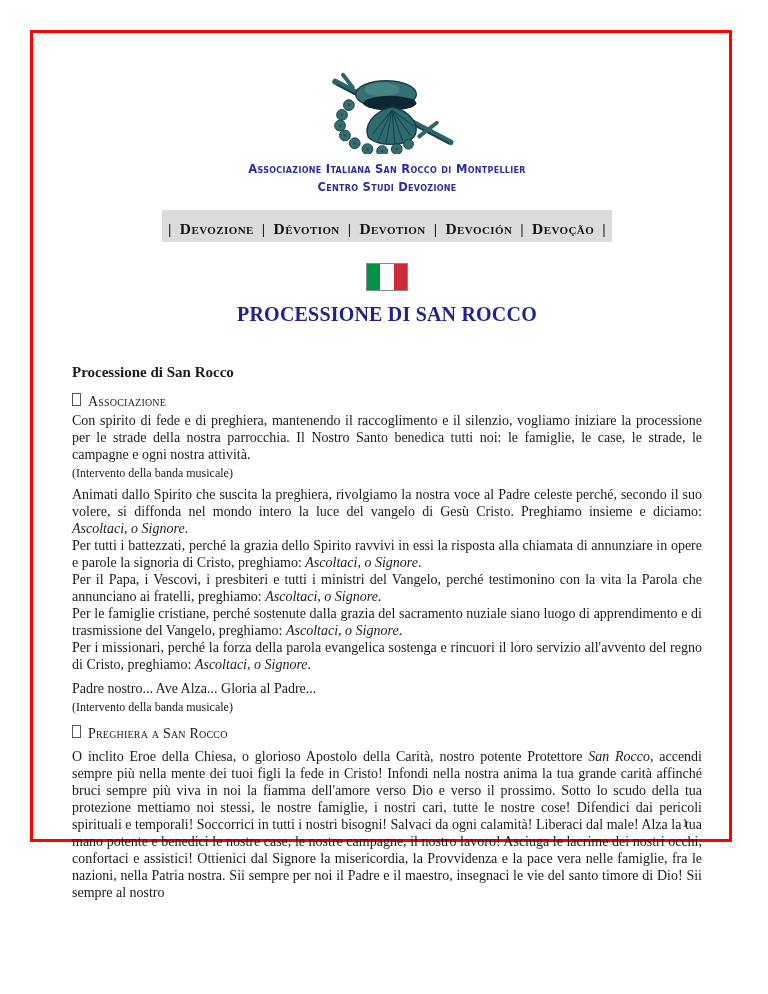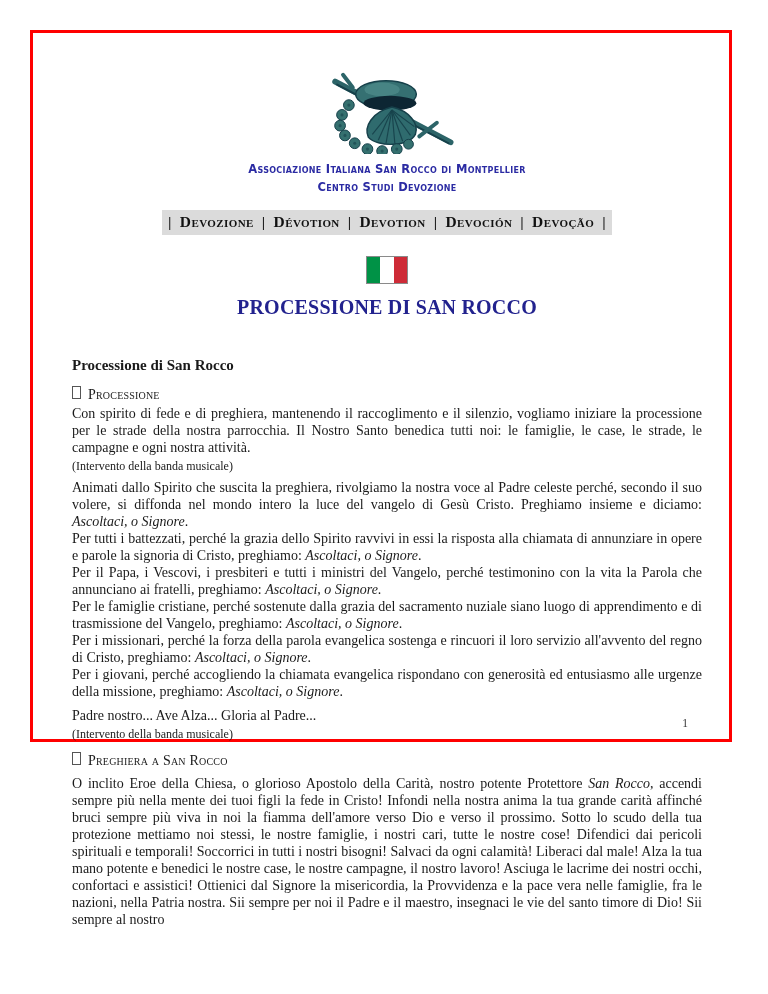--- a/index.html
+++ b/index.html
@@ -1,35 +1,35 @@
 <!DOCTYPE html>
 <html><head>
 <meta charset="utf-8">
 <style>
   html,body{margin:0;padding:0;}
   body{
     width:768px;height:994px;background:#ffffff;position:relative;
     font-family:"Liberation Serif", serif;color:#1a1a1a;
   }
   .frame{
-    position:absolute;left:30px;top:30px;width:702px;height:712px;
+    position:absolute;left:30px;top:30px;width:702px;height:812px;
     border:3px solid #FF0000;box-sizing:border-box;background:#fff;
   }
   .content{padding:33px 27px 0 39px;}
 
   .logo-wrap{text-align:center;margin:0;}
   .org{
     text-align:center;color:#2B2BA3;font-family:"DejaVu Sans", sans-serif;
     font-weight:bold;font-variant:small-caps;font-size:11.5px;line-height:13px;
     letter-spacing:.3px;margin-top:5px;
   }
 
   .navbar{text-align:center;margin-top:16px;}
   .navband{
-    display:inline-block;background:#DBDBDB;padding:3px 6px 4px;
+    display:inline-block;background:#DBDBDB;padding:10px 6px 4px;
     font-weight:bold;font-variant:small-caps;font-size:15.5px;letter-spacing:.4px;color:#111;
   }
   .nav-item{margin:0 8px;cursor:pointer;}
   .nav-sep{color:#222;}
 
   .flagwrap{text-align:center;margin-top:21px;}
   .flag{display:inline-flex;width:40px;height:26px;border:1px solid #8a8a8a;box-sizing:content-box;}
   .flag .stripe{flex:1;height:100%;}
   .stripe.green{background:#009246;}
   .stripe.white{background:#ffffff;}
@@ -120,29 +120,28 @@
         <span class="stripe green"></span>
         <span class="stripe white"></span>
         <span class="stripe red"></span>
       </span>
     </div>
 
     <div class="title">PROCESSIONE DI SAN ROCCO</div>
 
     <div class="docbody" id="document-body">
         <p class="blk title-bold">Processione di San Rocco</p>
-        <div class="blk section"><span class="tofu"></span><span>Processione</span></div>
+        <div class="blk section"><span class="tofu"></span><span>Associazione</span></div>
         <p class="blk para"><span>Con spirito di fede e di preghiera, mantenendo il raccoglimento e il silenzio, vogliamo iniziare la processione per le strade della nostra parrocchia. Il Nostro Santo benedica tutti noi: le famiglie, le case, le strade, le campagne e ogni nostra attività.</span></p>
         <p class="blk note">(Intervento della banda musicale)</p>
         <p class="blk para gap"><span>Animati dallo Spirito che suscita la preghiera, rivolgiamo la nostra voce al Padre celeste perché, secondo il suo volere, si diffonda nel mondo intero la luce del vangelo di Gesù Cristo. Preghiamo insieme e diciamo: </span><span class="it">Ascoltaci, o Signore</span><span>.</span></p>
         <p class="blk para"><span>Per tutti i battezzati, perché la grazia dello Spirito ravvivi in essi la risposta alla chiamata di annunziare in opere e parole la signoria di Cristo, preghiamo: </span><span class="it">Ascoltaci, o Signore</span><span>.</span></p>
         <p class="blk para"><span>Per il Papa, i Vescovi, i presbiteri e tutti i ministri del Vangelo, perché testimonino con la vita la Parola che annunciano ai fratelli, preghiamo: </span><span class="it">Ascoltaci, o Signore</span><span>.</span></p>
         <p class="blk para"><span>Per le famiglie cristiane, perché sostenute dalla grazia del sacramento nuziale siano luogo di apprendimento e di trasmissione del Vangelo, preghiamo: </span><span class="it">Ascoltaci, o Signore</span><span>.</span></p>
         <p class="blk para"><span>Per i missionari, perché la forza della parola evangelica sostenga e rincuori il loro servizio all'avvento del regno di Cristo, preghiamo: </span><span class="it">Ascoltaci, o Signore</span><span>.</span></p>
-        <p class="blk para"><span>Per i giovani, perché accogliendo la chiamata evangelica rispondano con generosità ed entusiasmo alle urgenze della missione, preghiamo: </span><span class="it">Ascoltaci, o Signore</span><span>.</span></p>
         <p class="blk line">Padre nostro... Ave Alza... Gloria al Padre...</p>
         <p class="blk note">(Intervento della banda musicale)</p>
         <div class="blk section"><span class="tofu"></span><span>Preghiera a San Rocco</span></div>
         <p class="blk para gap"><span>O inclito Eroe della Chiesa, o glorioso Apostolo della Carità, nostro potente Protettore </span><span class="it">San Rocco</span><span>, accendi sempre più nella mente dei tuoi figli la fede in Cristo! Infondi nella nostra anima la tua grande carità affinché bruci sempre più viva in noi la fiamma dell'amore verso Dio e verso il prossimo. Sotto lo scudo della tua protezione mettiamo noi stessi, le nostre famiglie, i nostri cari, tutte le nostre cose! Difendici dai pericoli spirituali e temporali! Soccorrici in tutti i nostri bisogni! Salvaci da ogni calamità! Liberaci dal male! Alza la tua mano potente e benedici le nostre case, le nostre campagne, il nostro lavoro! Asciuga le lacrime dei nostri occhi, confortaci e assistici! Ottienici dal Signore la misericordia, la Provvidenza e la pace vera nelle famiglie, fra le nazioni, nella Patria nostra. Sii sempre per noi il Padre e il maestro, insegnaci le vie del santo timore di Dio! Sii sempre al nostro</span></p>
       </div>
   </div>
 
   <div class="pagenum">1</div>
 </div>
 

